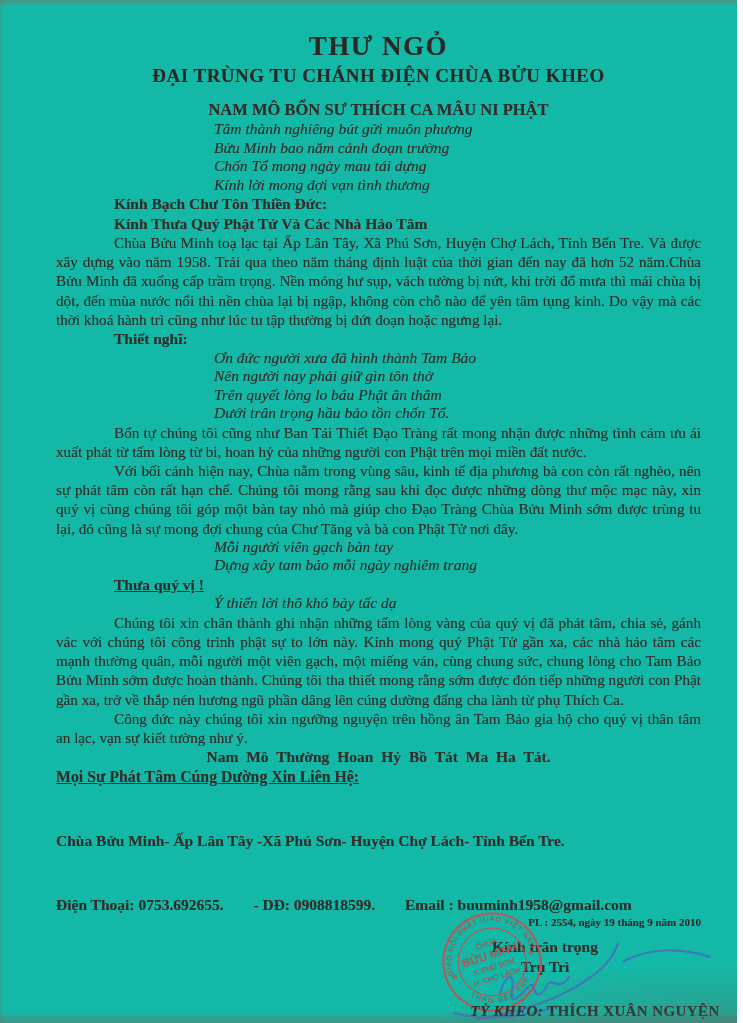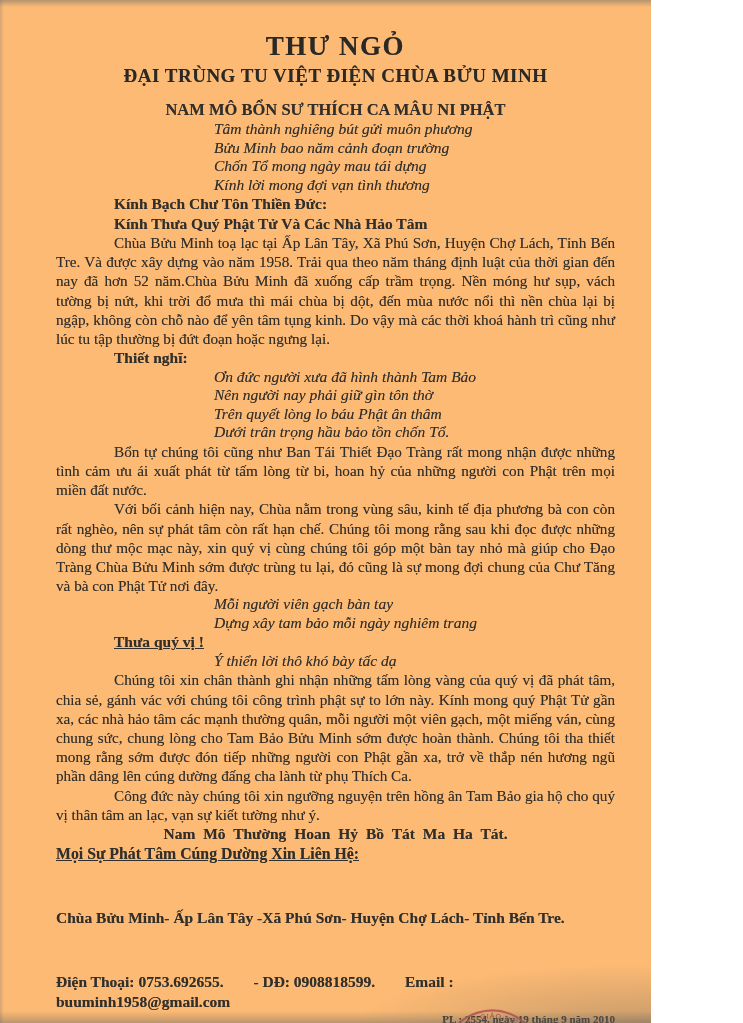--- a/index.html
+++ b/index.html
@@ -1,18 +1,18 @@
 <!DOCTYPE html>
 <html><head>
 <meta charset="utf-8">
 <style>
   html,body{margin:0;padding:0;}
   .page{
-    position:relative;width:651px;height:1023px;overflow:hidden;
-    background:#fdba74;
+    position:relative;width:737px;height:1023px;overflow:hidden;
+    background:#14b8a6;
     font-family:"Liberation Serif","DejaVu Serif",serif;
     color:#312f2b;
     text-shadow:0 0 .4px rgba(60,57,52,.55);
   }
   .edge-top{position:absolute;top:0;left:0;width:100%;height:7px;
     background:linear-gradient(180deg,rgba(120,117,108,.55),rgba(120,117,108,0));}
   .edge-left{position:absolute;top:0;left:0;width:4px;height:100%;
     background:linear-gradient(90deg,rgba(120,117,108,.30),rgba(120,117,108,0));}
   .edge-bottom{position:absolute;bottom:0;left:0;width:100%;height:12px;
     background:linear-gradient(0deg,rgba(108,105,97,.45),rgba(108,105,97,0));}
@@ -43,21 +43,21 @@
 </style>
 </head>
 <body>
 
 <div class="page">
   <div class="edge-top"></div>
   <div class="edge-left"></div>
 
   <div class="content">
     <div class="title">THƯ NGỎ</div>
-    <div class="subtitle">ĐẠI TRÙNG TU VIỆT ĐIỆN CHÙA BỬU MINH</div>
+    <div class="subtitle">ĐẠI TRÙNG TU CHÁNH ĐIỆN CHÙA BỬU KHEO</div>
     <div class="invocation">NAM MÔ BỔN SƯ THÍCH CA MÂU NI PHẬT</div>
 
     <div class="verse">
       <div>Tâm thành nghiêng bút gửi muôn phương</div>
       <div>Bửu Minh bao năm cảnh đoạn trường</div>
       <div>Chốn Tổ mong ngày mau tái dựng</div>
       <div>Kính lời mong đợi vạn tình thương</div>
     </div>
 
     <div class="sal">Kính Bạch Chư Tôn Thiền Đức:</div>

